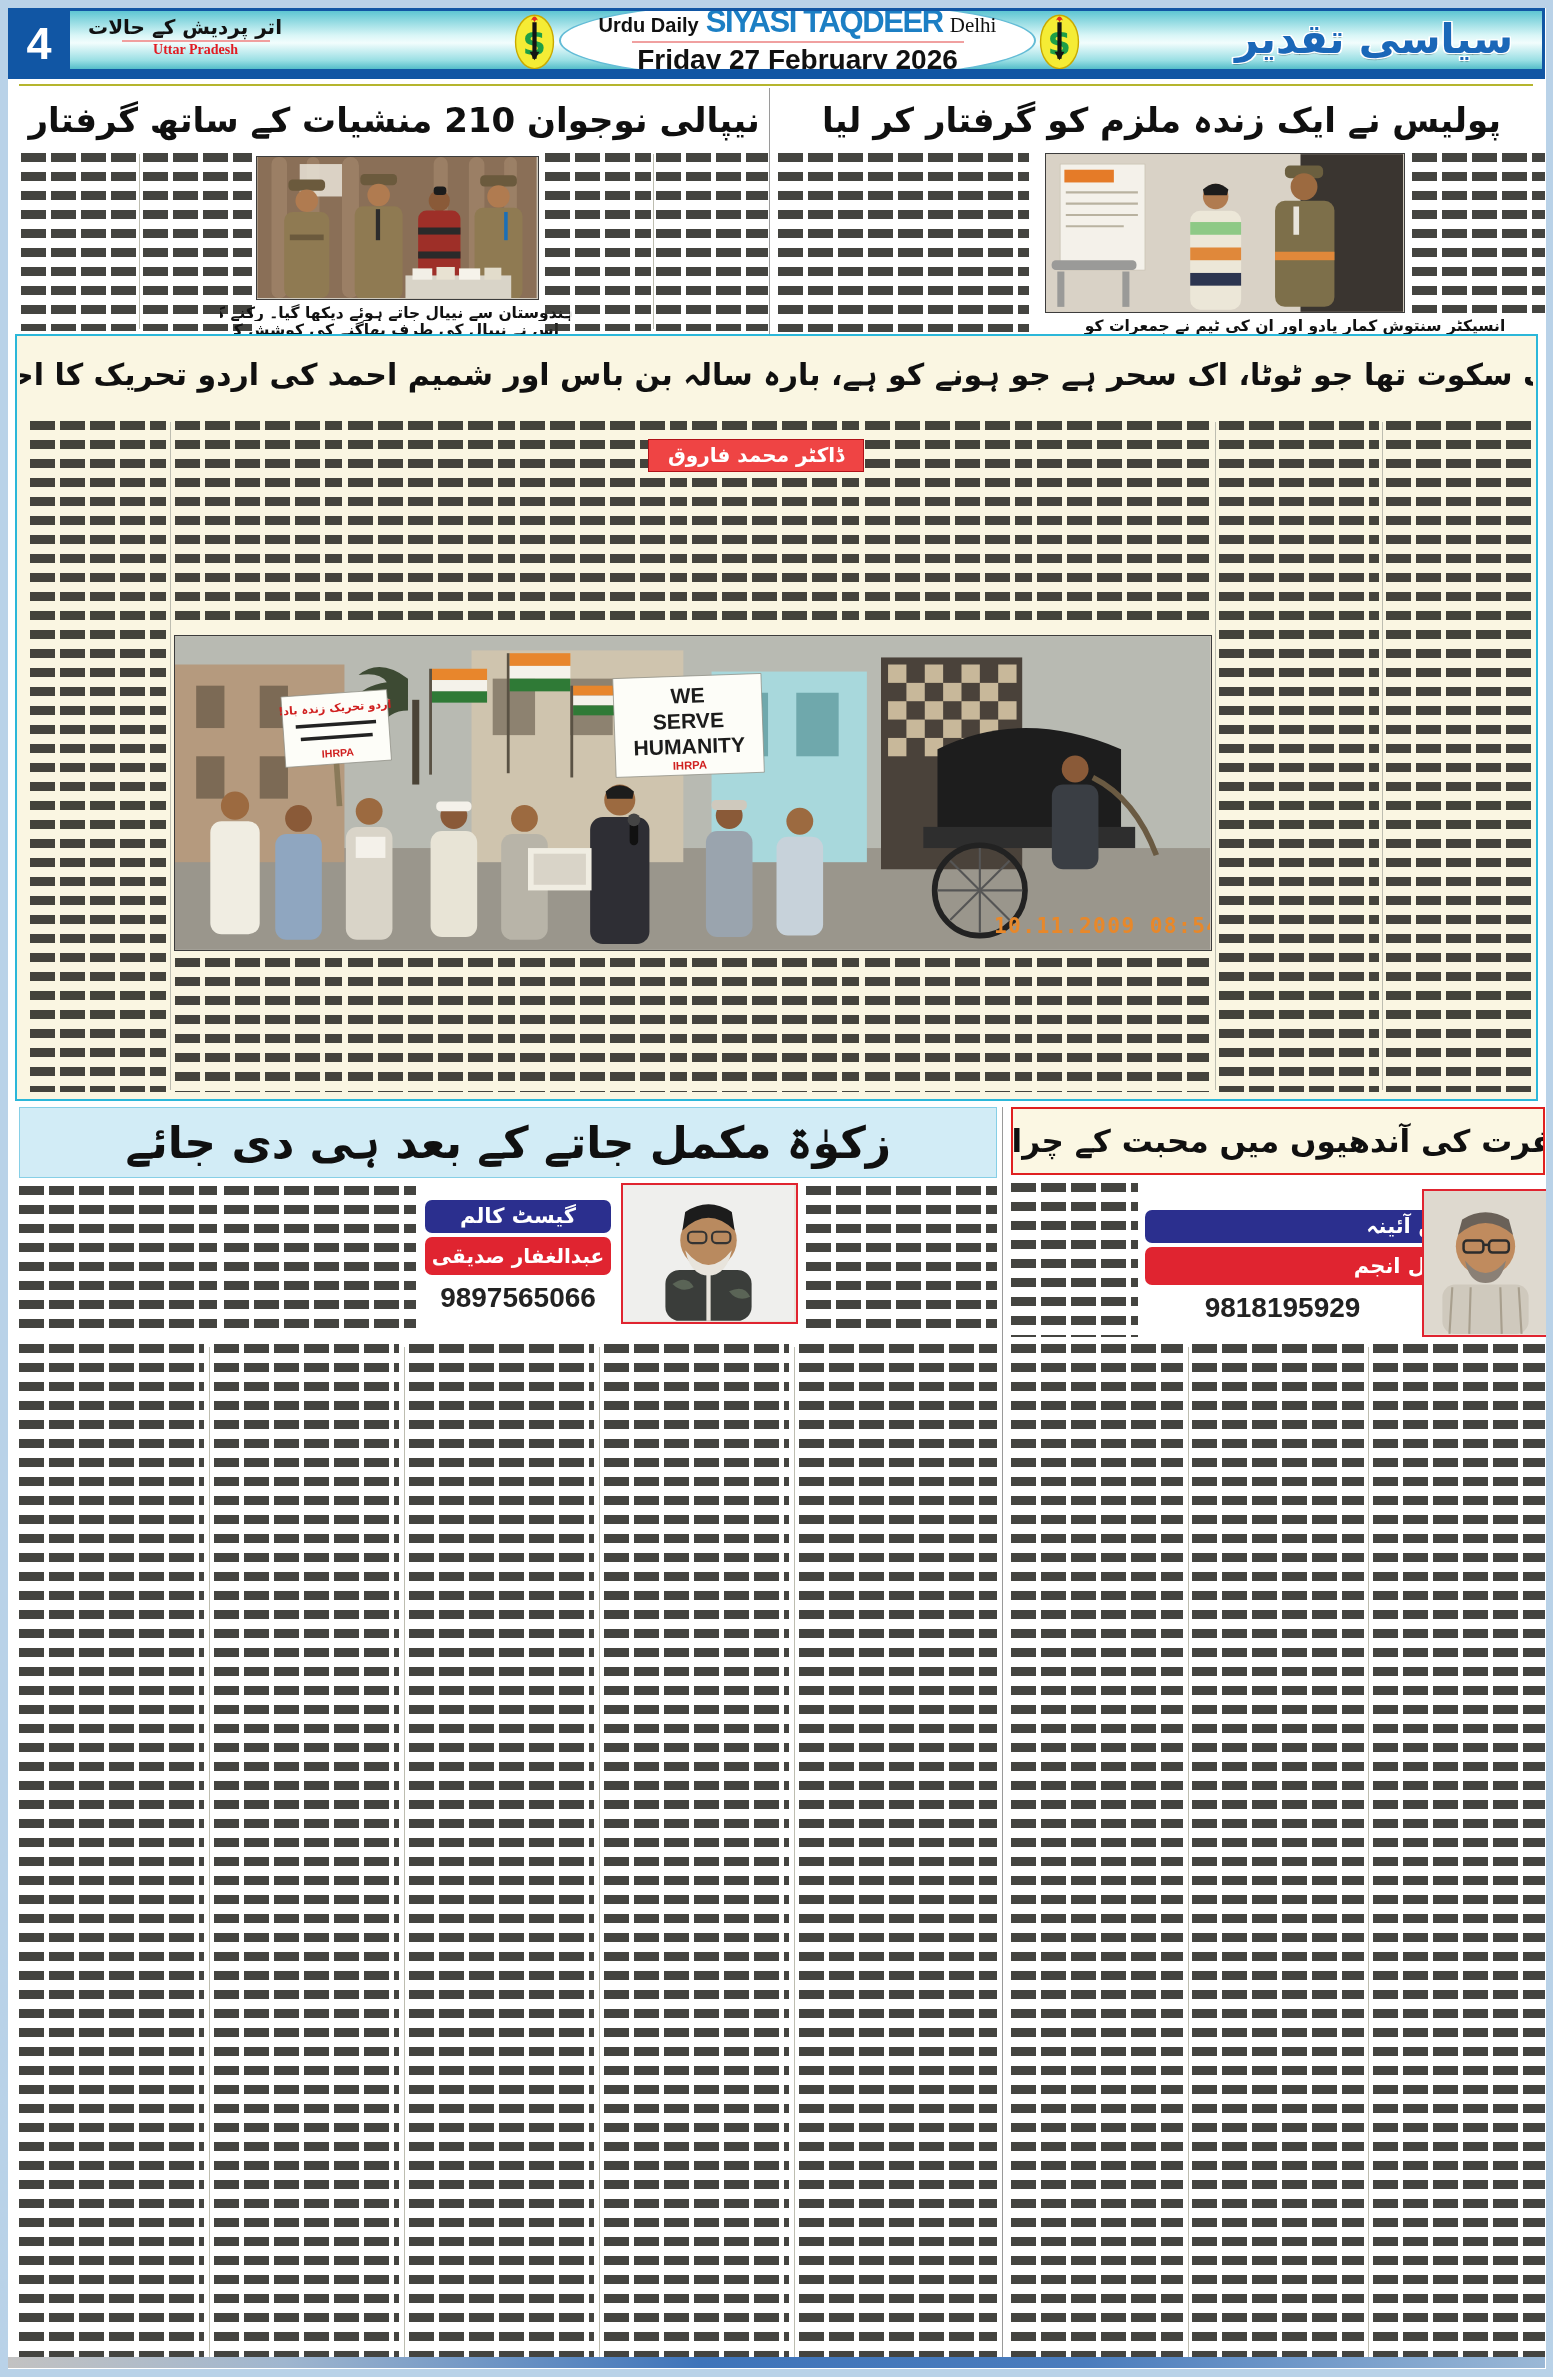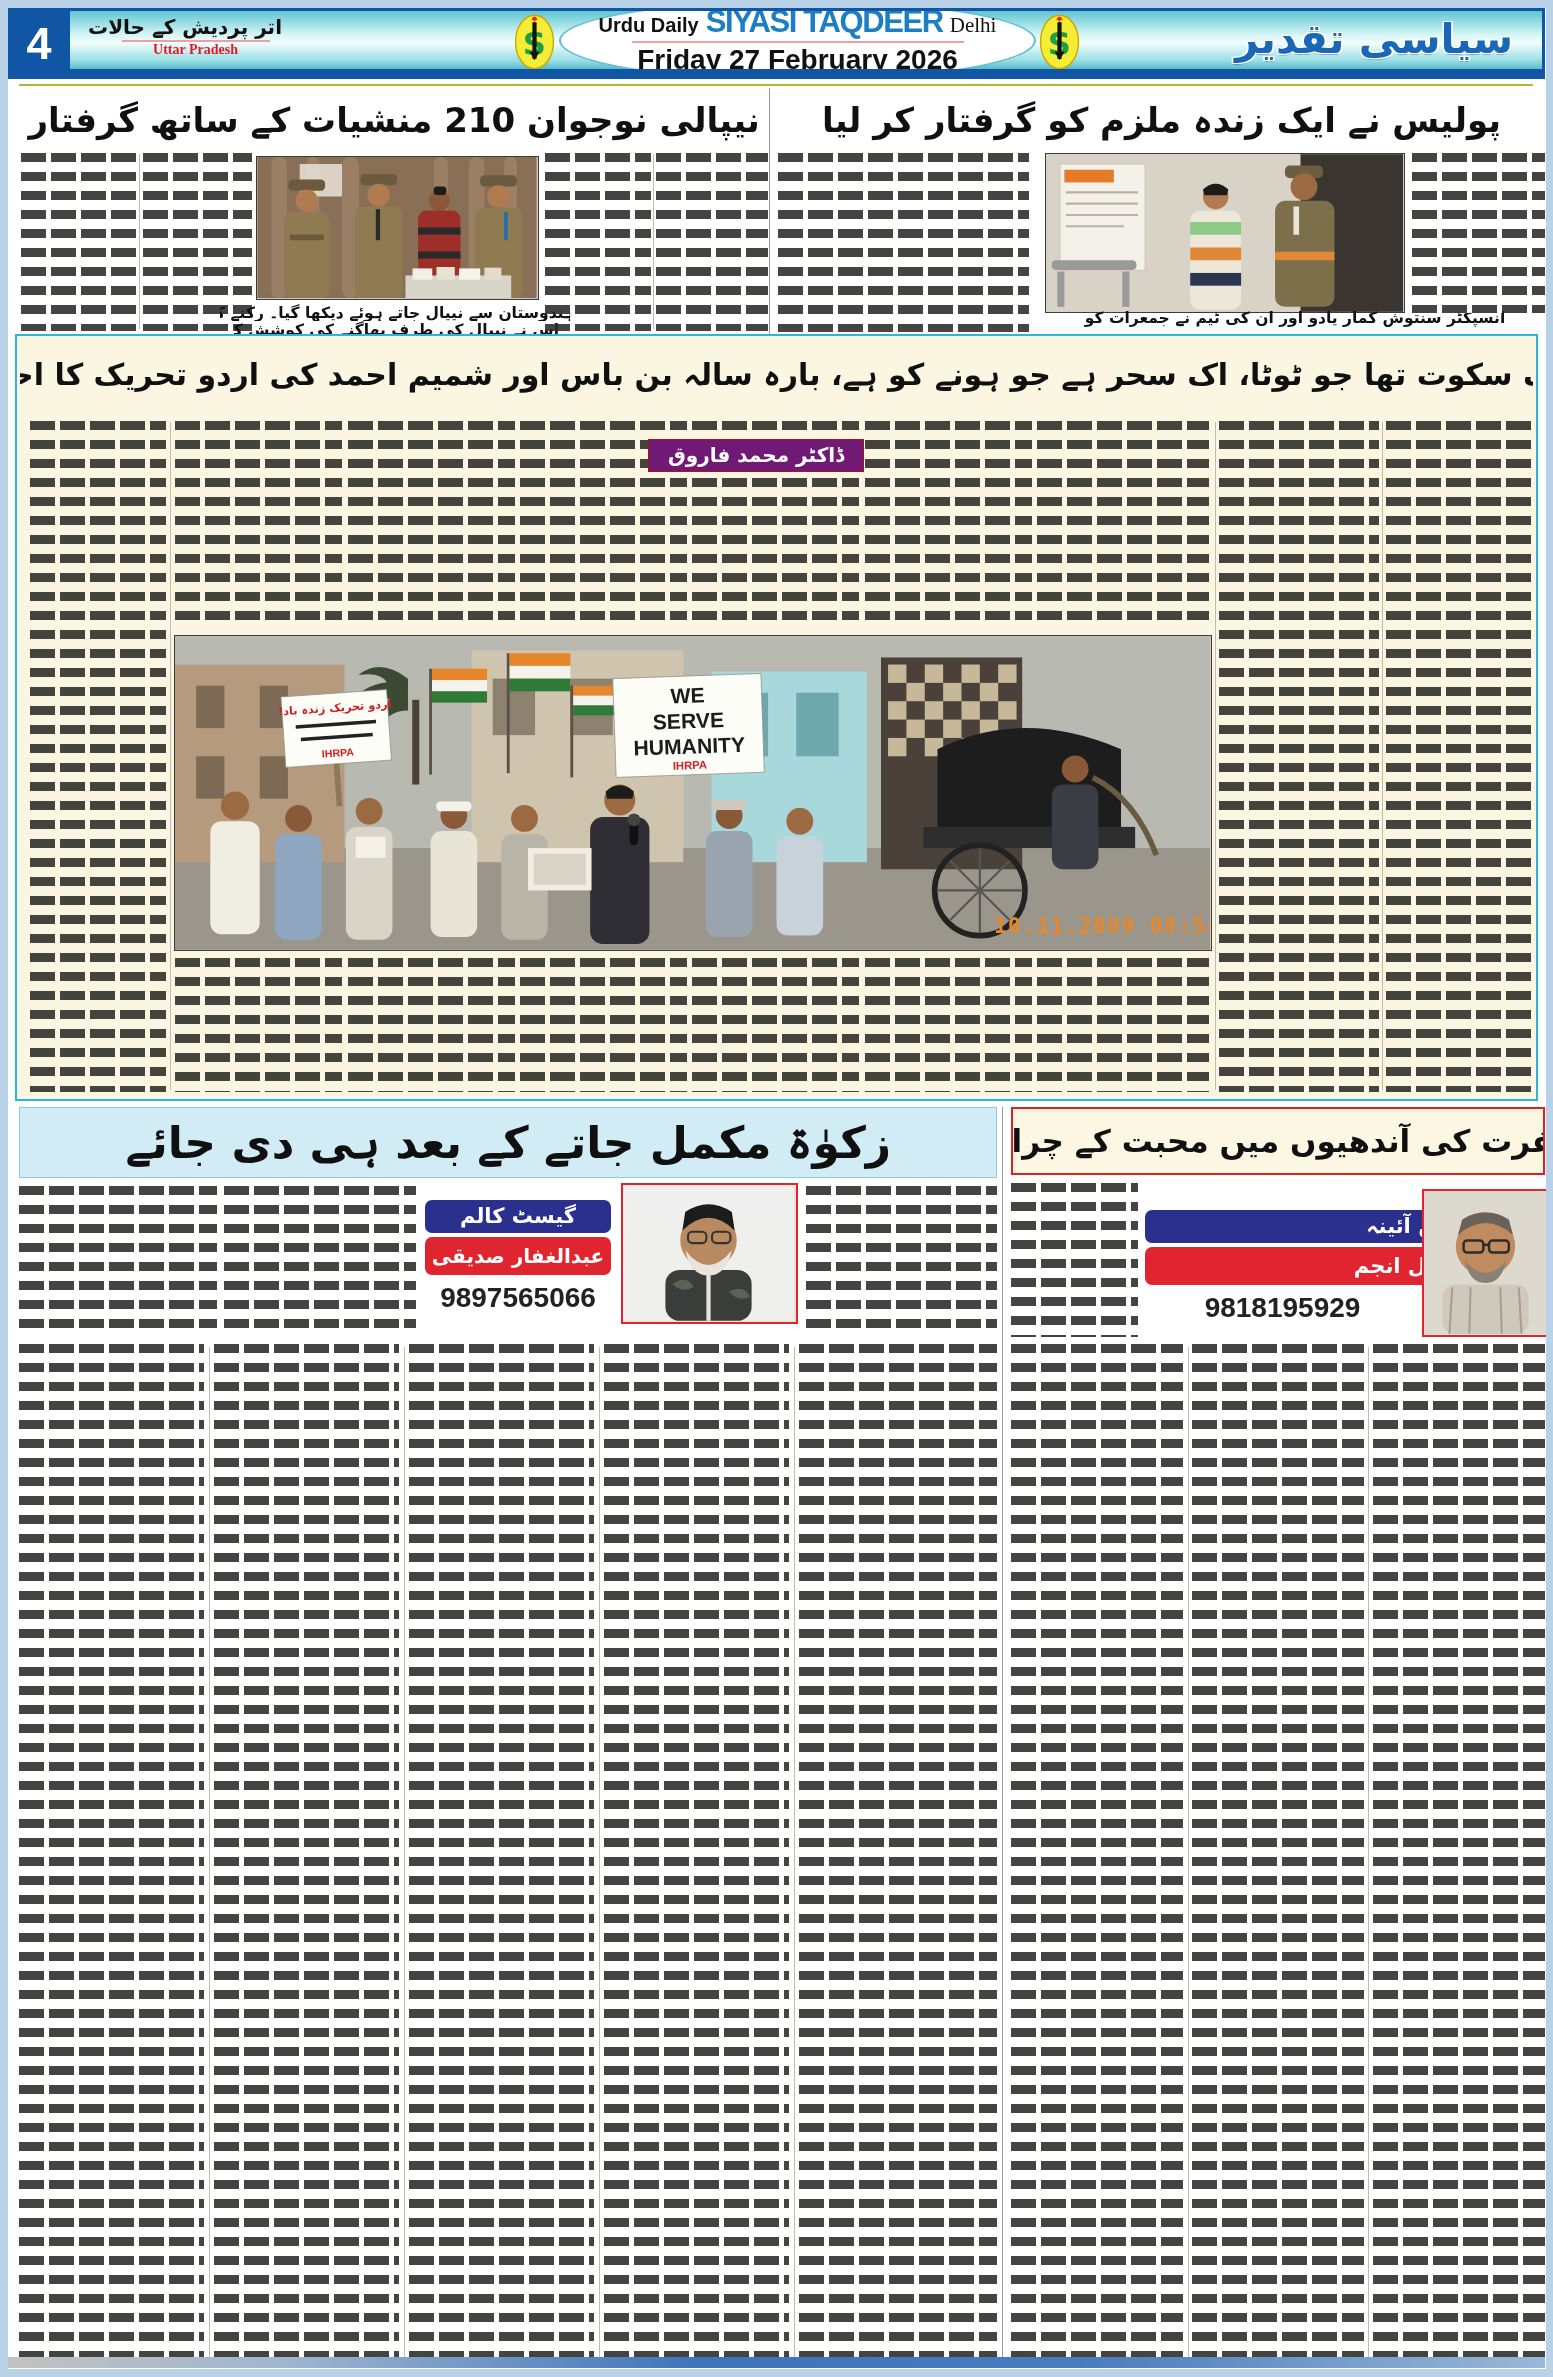--- a/index.html
+++ b/index.html
@@ -50,21 +50,21 @@
   }
   .on-ivory{--gap:#faf6e2;}
   .colsep{background:#bdbdb0;}
 
   .photo-frame{border:1.4px solid #3c3c3c;background:#cfc9bd;overflow:hidden;}
   .capt{font-weight:bold;font-size:15.5px;color:#111;text-align:center;direction:rtl;white-space:nowrap;overflow:hidden;}
 
   
   .feature-box{border:2.1px solid #2bb7d9;background:#faf6e2;}
   .feature-hl{font-size:30px;}
-  .byline-box{background:#701a75;border:1.4px solid #b01218;color:#fff;font-weight:bold;font-size:20px;display:flex;align-items:center;justify-content:center;white-space:nowrap;}
+  .byline-box{background:#ef4444;border:1.4px solid #b01218;color:#fff;font-weight:bold;font-size:20px;display:flex;align-items:center;justify-content:center;white-space:nowrap;}
 
   
   .headbox-blue{background:#d2ecf6;border:1.4px solid #86cfe6;}
   .headbox-cream{background:#fbf7e3;border:2.1px solid #e02020;}
   .bar{display:flex;align-items:center;justify-content:center;color:#fff;font-weight:bold;white-space:nowrap;border-radius:7px;}
   .bar-blue{background:#2b2f8e;}
   .bar-red{background:#e02430;}
   .phone{font-family:"Liberation Sans",sans-serif;font-weight:bold;color:#222;font-size:28px;text-align:center;}
   .portrait{border:2.8px solid #e02430;background:#e8e4da;overflow:hidden;}
 
@@ -214,21 +214,21 @@
 
       <g transform="translate(330,18)">
         <rect x="8" y="-2" width="54" height="18" rx="7" fill="#6b5f3f"></rect>
           <circle cx="35" cy="28" r="19" fill="#9c6a40"></circle>
         <rect x="-6" y="48" width="84" height="150" rx="14" fill="#7d6f4a"></rect>
         <rect x="-6" y="120" width="84" height="12" fill="#e0883a"></rect>
         <rect x="20" y="56" width="8" height="40" fill="#e8e4da"></rect>
       </g>
     </svg>
   </div>
-  <div class="abs capt" style="left:1037px;top:301px;width:500px;height:18.4px">انسپکٹر سنتوش کمار یادو اور ان کی ٹیم نے جمعرات کو</div>
+  <div class="abs capt" style="left:1037px;top:309px;width:500px;height:18.4px">انسپکٹر سنتوش کمار یادو اور ان کی ٹیم نے جمعرات کو</div>
   <div class="abs greek" style="left:1404px;top:145px;width:133px;height:160px"></div>
 
   <section class="abs feature-box" style="left:7px;top:326px;width:1523px;height:767px">
     <div class="abs hl feature-hl" dir="rtl" style="left:2.8px;top:4.2px;width:1513px;height:68px">اک سکوت تھا جو ٹوٹا، اک سحر ہے جو ہونے کو ہے، بارہ سالہ بن باس اور شمیم احمد کی اردو تحریک کا احیا</div>
 
     <div class="abs greek on-ivory" style="left:12.7px;top:85px;width:136px;height:671px"></div>
     <div class="abs colsep" style="left:153px;top:86px;width:0.7px;height:668px"></div>
 
     <div class="abs greek on-ivory" style="left:158px;top:85px;width:167px;height:209px"></div>
     <div class="abs greek on-ivory" style="left:331px;top:85px;width:167px;height:209px"></div>

